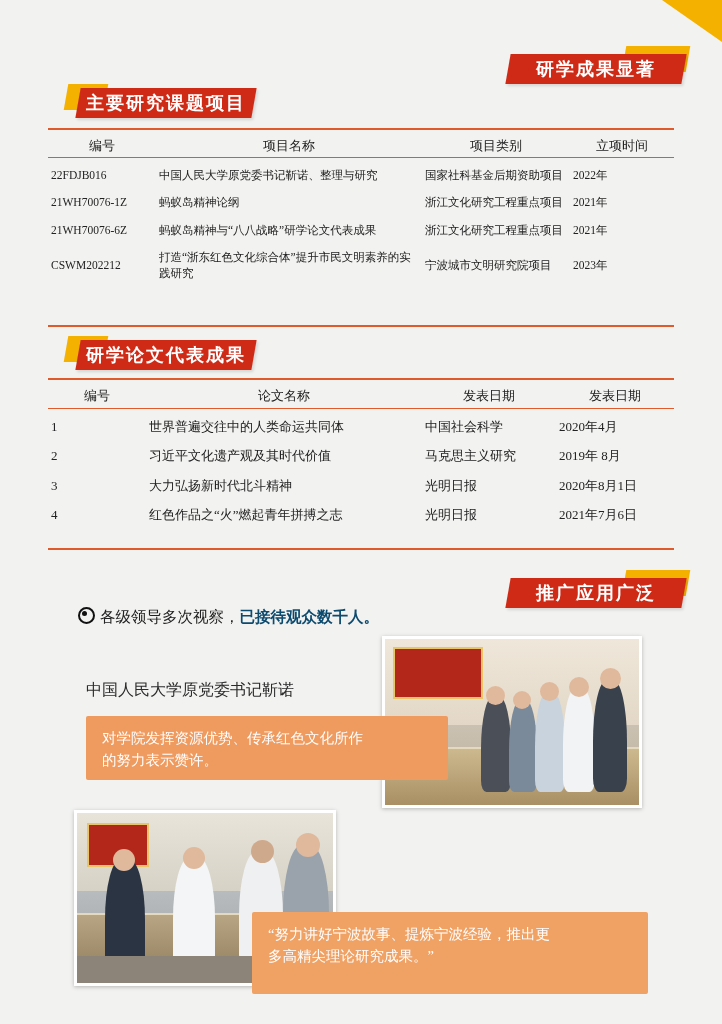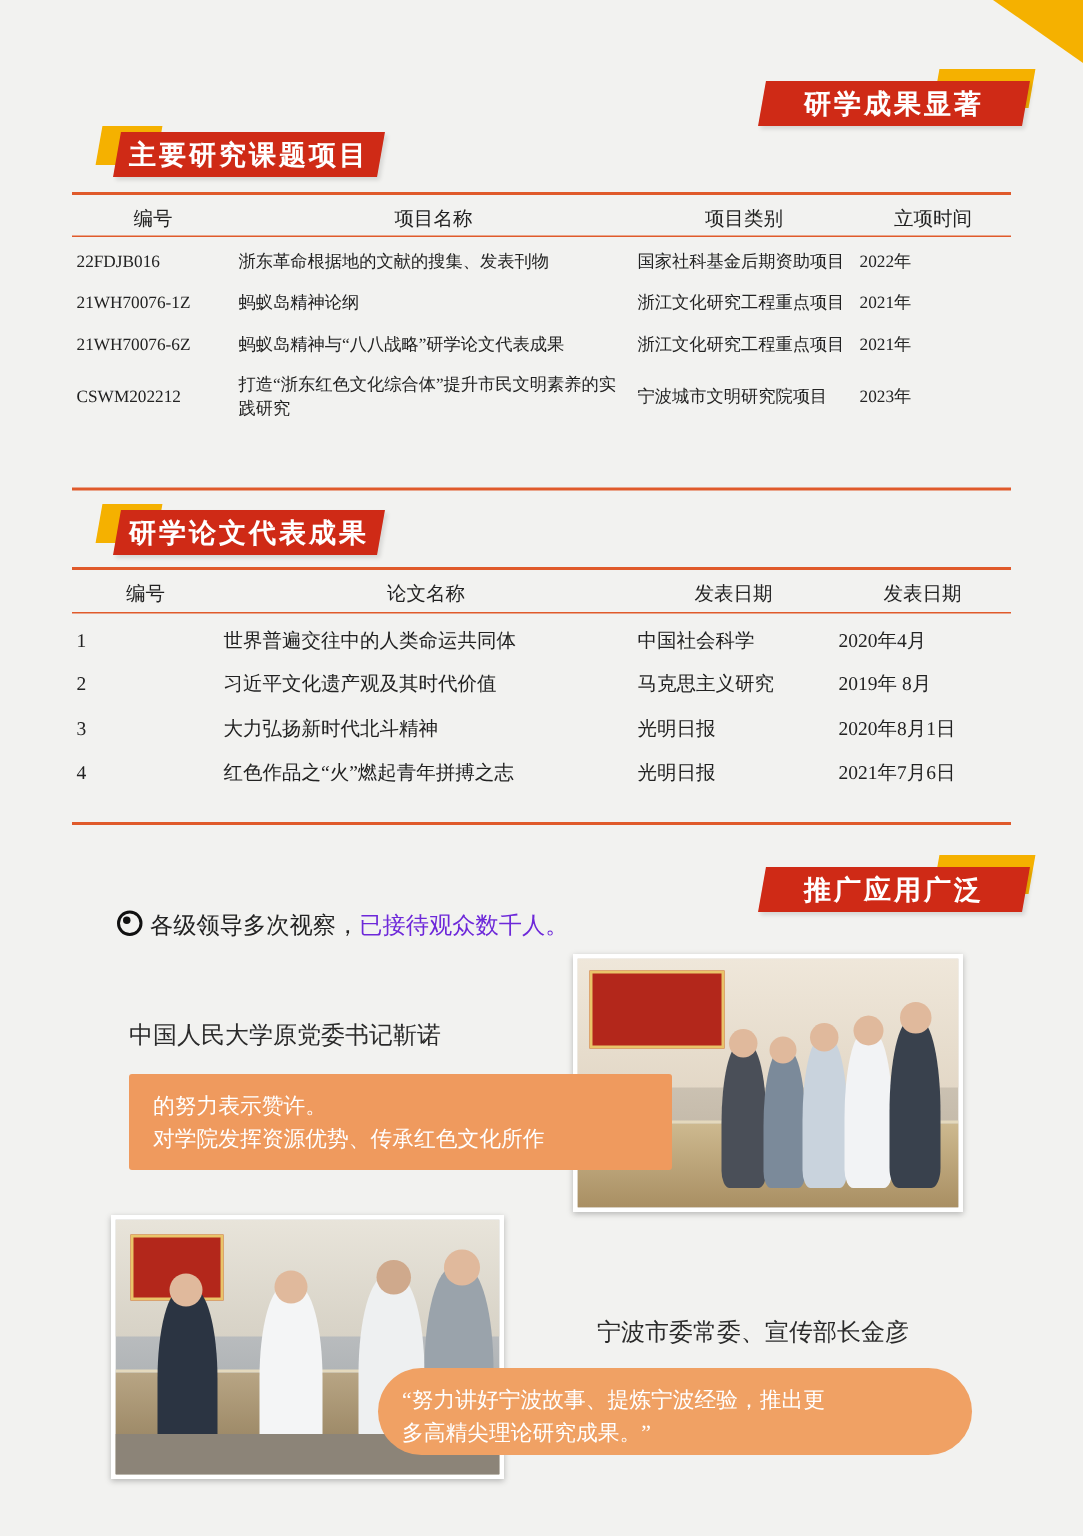--- a/index.html
+++ b/index.html
@@ -99,22 +99,22 @@
     content: "";
     position: absolute;
     width: 5px;
     height: 5px;
     background: #111;
     border-radius: 50%;
     left: 2px;
     top: 2px;
   }
   .lead-emph {
-    color: #6d28d9;
-    font-weight: normal;
+    color: #0c4a6e;
+    font-weight: bold;
   }
 
   .speaker {
     position: absolute;
     font-size: 16px;
     color: #2b2b2b;
     white-space: nowrap;
   }
 
   .quote-box {
@@ -221,21 +221,21 @@
       <tr>
         <th>编号</th>
         <th>项目名称</th>
         <th>项目类别</th>
         <th>立项时间</th>
       </tr>
     </thead>
     <tbody>
       <tr>
         <td>22FDJB016</td>
-        <td>浙东革命根据地的文献的搜集、发表刊物</td>
+        <td>中国人民大学原党委书记靳诺、整理与研究</td>
         <td>国家社科基金后期资助项目</td>
         <td>2022年</td>
       </tr>
       <tr>
         <td>21WH70076-1Z</td>
         <td>蚂蚁岛精神论纲</td>
         <td>浙江文化研究工程重点项目</td>
         <td>2021年</td>
       </tr>
       <tr>
@@ -330,42 +330,41 @@
       <div class="person" style="left:178px; width:32px; height:104px; background:#f2f3f5;"></div>
       <div class="head" style="left:184px; bottom:108px; width:20px; height:20px;"></div>
       <div class="person" style="left:208px; width:34px; height:112px; background:#39414d;"></div>
       <div class="head" style="left:215px; bottom:116px; width:21px; height:21px;"></div>
     </div>
   </div>
 
   <div class="speaker" style="left:86px; top:680px;">中国人民大学原党委书记靳诺</div>
 
   <div class="quote-box quote-a" style="left:86px; top:716px; width:362px; height:64px;">
+    <div>对学院发挥资源优势、传承红色文化所作</div>
     <div>的努力表示赞许。</div>
-    <div>对学院发挥资源优势、传承红色文化所作</div>
   </div>
 
   <div class="photo ph2" style="left:74px; top:810px; width:262px; height:176px;">
     <div class="ph-inner">
       <div class="wall" style="height:46%; background:linear-gradient(180deg,#e8e4da,#d7d2c6);"></div>
       <div class="redpanel" style="left:10px; top:10px; width:58px; height:40px;"></div>
       <div class="case" style="height:40%; background:linear-gradient(180deg,#b8a584,#8e7a57);"></div>
       <div class="person" style="left:28px; width:40px; height:110px; background:#2b3442;"></div>
       <div class="head" style="left:36px; bottom:112px; width:22px; height:22px;"></div>
       <div class="person" style="left:96px; width:42px; height:112px; background:#f4f5f6;"></div>
       <div class="head" style="left:106px; bottom:114px; width:22px; height:22px;"></div>
       <div class="person" style="left:162px; width:44px; height:118px; background:#eef0f1;"></div>
       <div class="head" style="left:174px; bottom:120px; width:23px; height:23px; background:#cfa98c;"></div>
       <div class="person" style="left:206px; width:46px; height:124px; background:#9aa3ab;"></div>
       <div class="head" style="left:219px; bottom:126px; width:24px; height:24px;"></div>
       <div class="ph-floor"></div>
     </div>
   </div>
 
-  <div class="speaker" style="left:398px; top:878px;">宁波市委常委、宣传部长金彦</div>
-
-  <div class="quote-box quote-b" style="left:252px; top:912px; width:396px; height:58px;border-radius:29px;">
+
+  <div class="quote-box quote-b" style="left:252px; top:912px; width:396px; height:82px;">
     <div>“努力讲好宁波故事、提炼宁波经验，推出更</div>
     <div>多高精尖理论研究成果。”</div>
   </div>
 
   <div class="footer-bar"></div>
 </div>
 
 </body></html>

